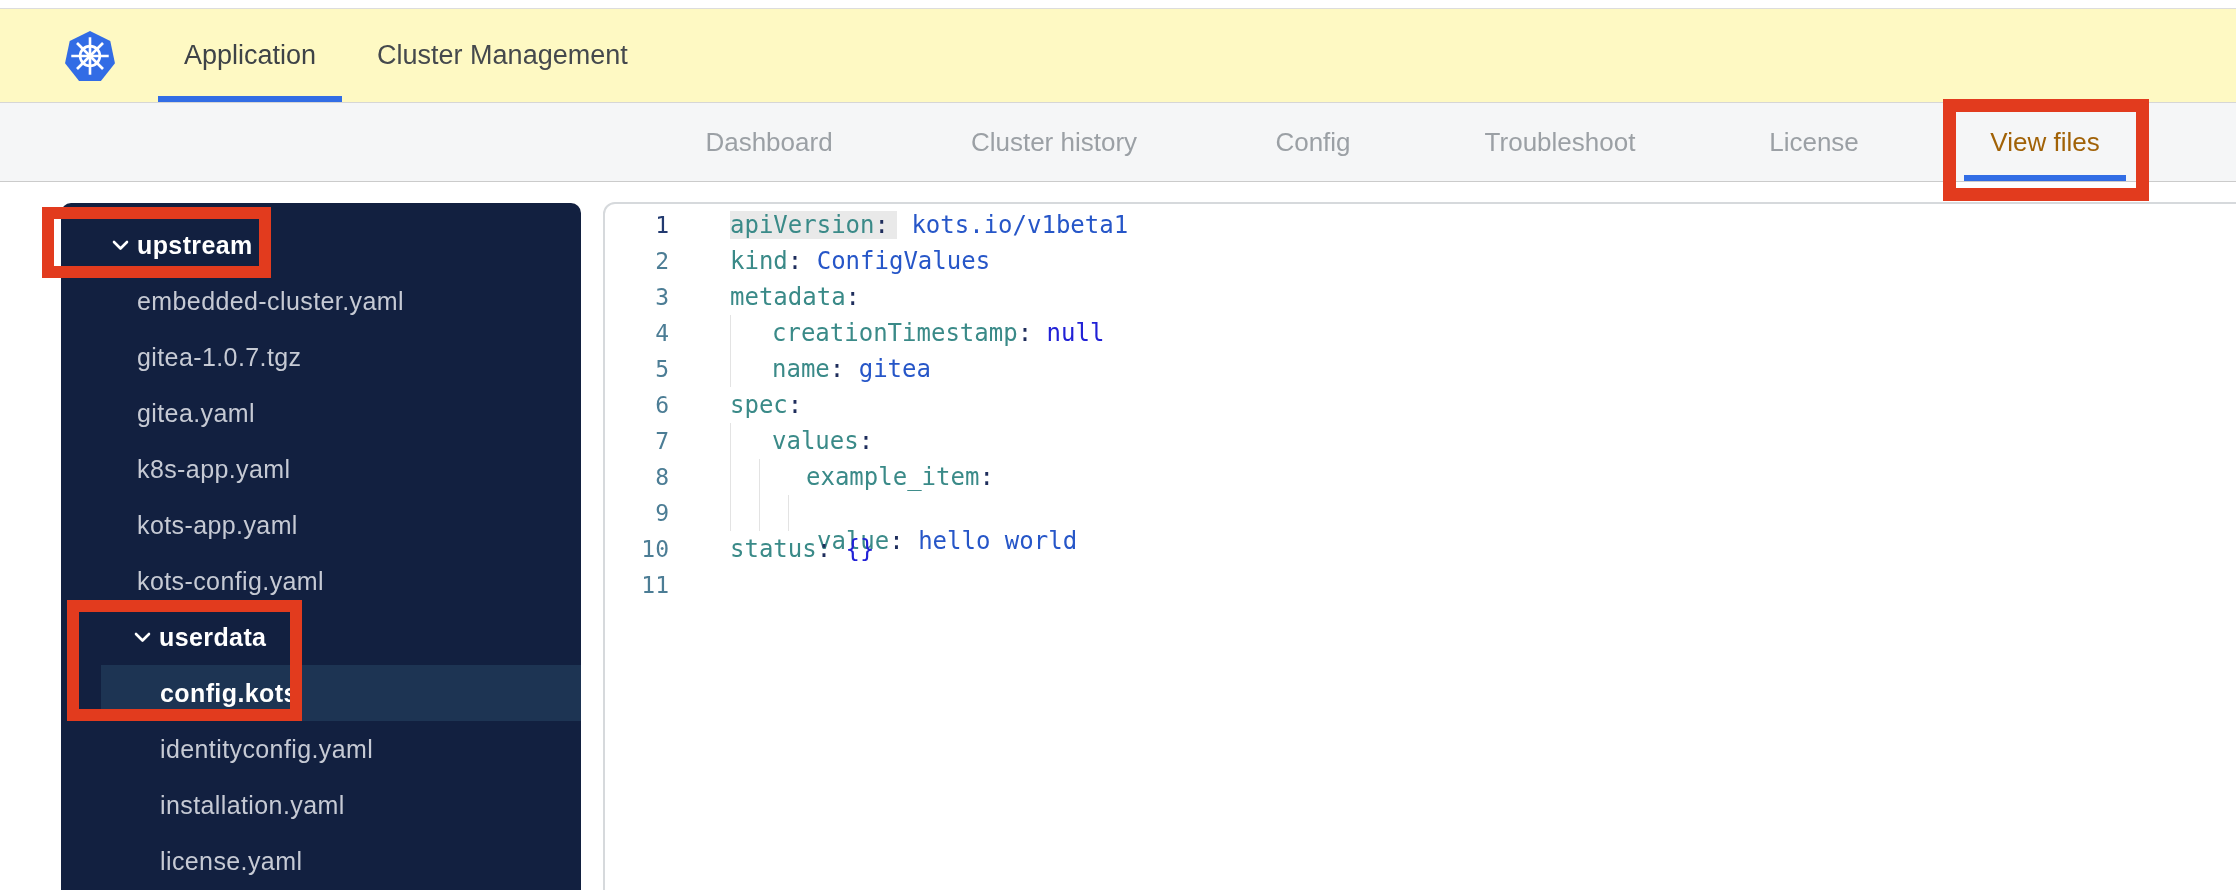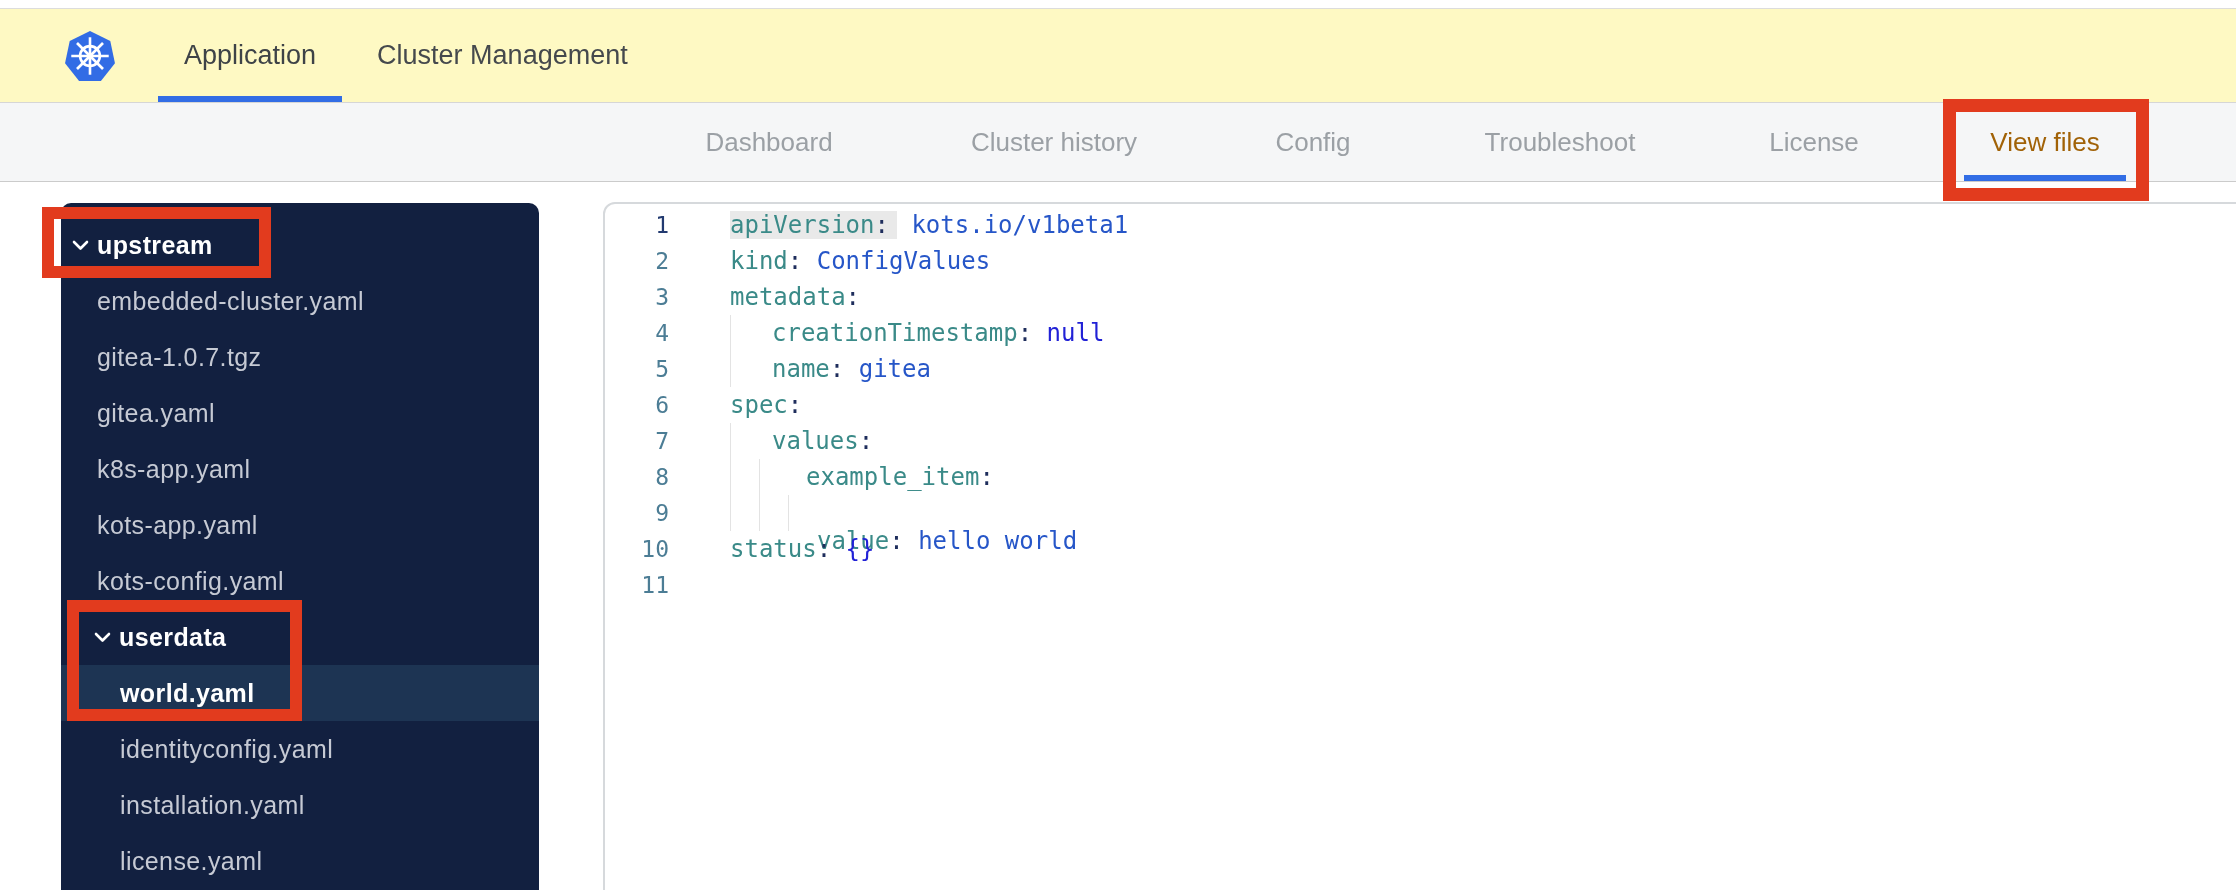--- a/index.html
+++ b/index.html
@@ -53,23 +53,23 @@
   .i2 { padding-left:42px; } .i4 { padding-left:76px; } .i6 { padding-left:87px;margin-top:28px; }
   .tk { color:#3a8a88; }
   .tc { color:#1e2d5c; }
   .tv { color:#2656c8; }
   .tn { color:#2121d6; }
   .hl { background:#e9e9e9; padding-right:8px; }
   .ig { position:absolute; top:0; bottom:0; width:1px; background:#e3e3e3; }
 
   
   .sidebar {
-    position:absolute; left:61px; top:203px; width:478px; height:687px;
+    position:absolute; left:61px; top:203px; width:520px; height:687px;
     background:#122040; border-radius:10px 10px 0 0; padding-top:14px;
-    font-size:25px; letter-spacing:0.4px;
+    font-size:25px; letter-spacing:0.4px;padding-left:40px;
   }
   .row { height:56px; display:flex; align-items:center; color:#c6cad4; cursor:pointer; }
   .row .chev { flex:0 0 auto; margin-right:8px; display:flex; align-items:center; }
   .folder { color:#ffffff; font-weight:bold; }
   .d0f { padding-left:11px; }
   .d1  { padding-left:36px; }
   .d1f { padding-left:33px; }
   .d2  { padding-left:59px; }
   .row.selected { background:#1d3453; color:#ffffff; font-weight:bold; }
 
@@ -198,21 +198,21 @@
     </div>
   <div class="row folder d1f">
     <span class="chev">
       <svg width="17" height="11" viewBox="0 0 17 11">
           <polyline points="2,2 8.5,8.5 15,2" stroke="#ffffff" stroke-width="2.6" fill="none" stroke-linecap="round" stroke-linejoin="round"></polyline>
         </svg>
     </span>
     <span>userdata</span>
   </div>
   <div class="row d2 selected">
-      <span>world.yaml</span>
+      <span>config.kots</span>
     </div>
   <div class="row d2">
       <span>identityconfig.yaml</span>
     </div>
   <div class="row d2">
       <span>installation.yaml</span>
     </div>
   <div class="row d2">
       <span>license.yaml</span>
     </div>

